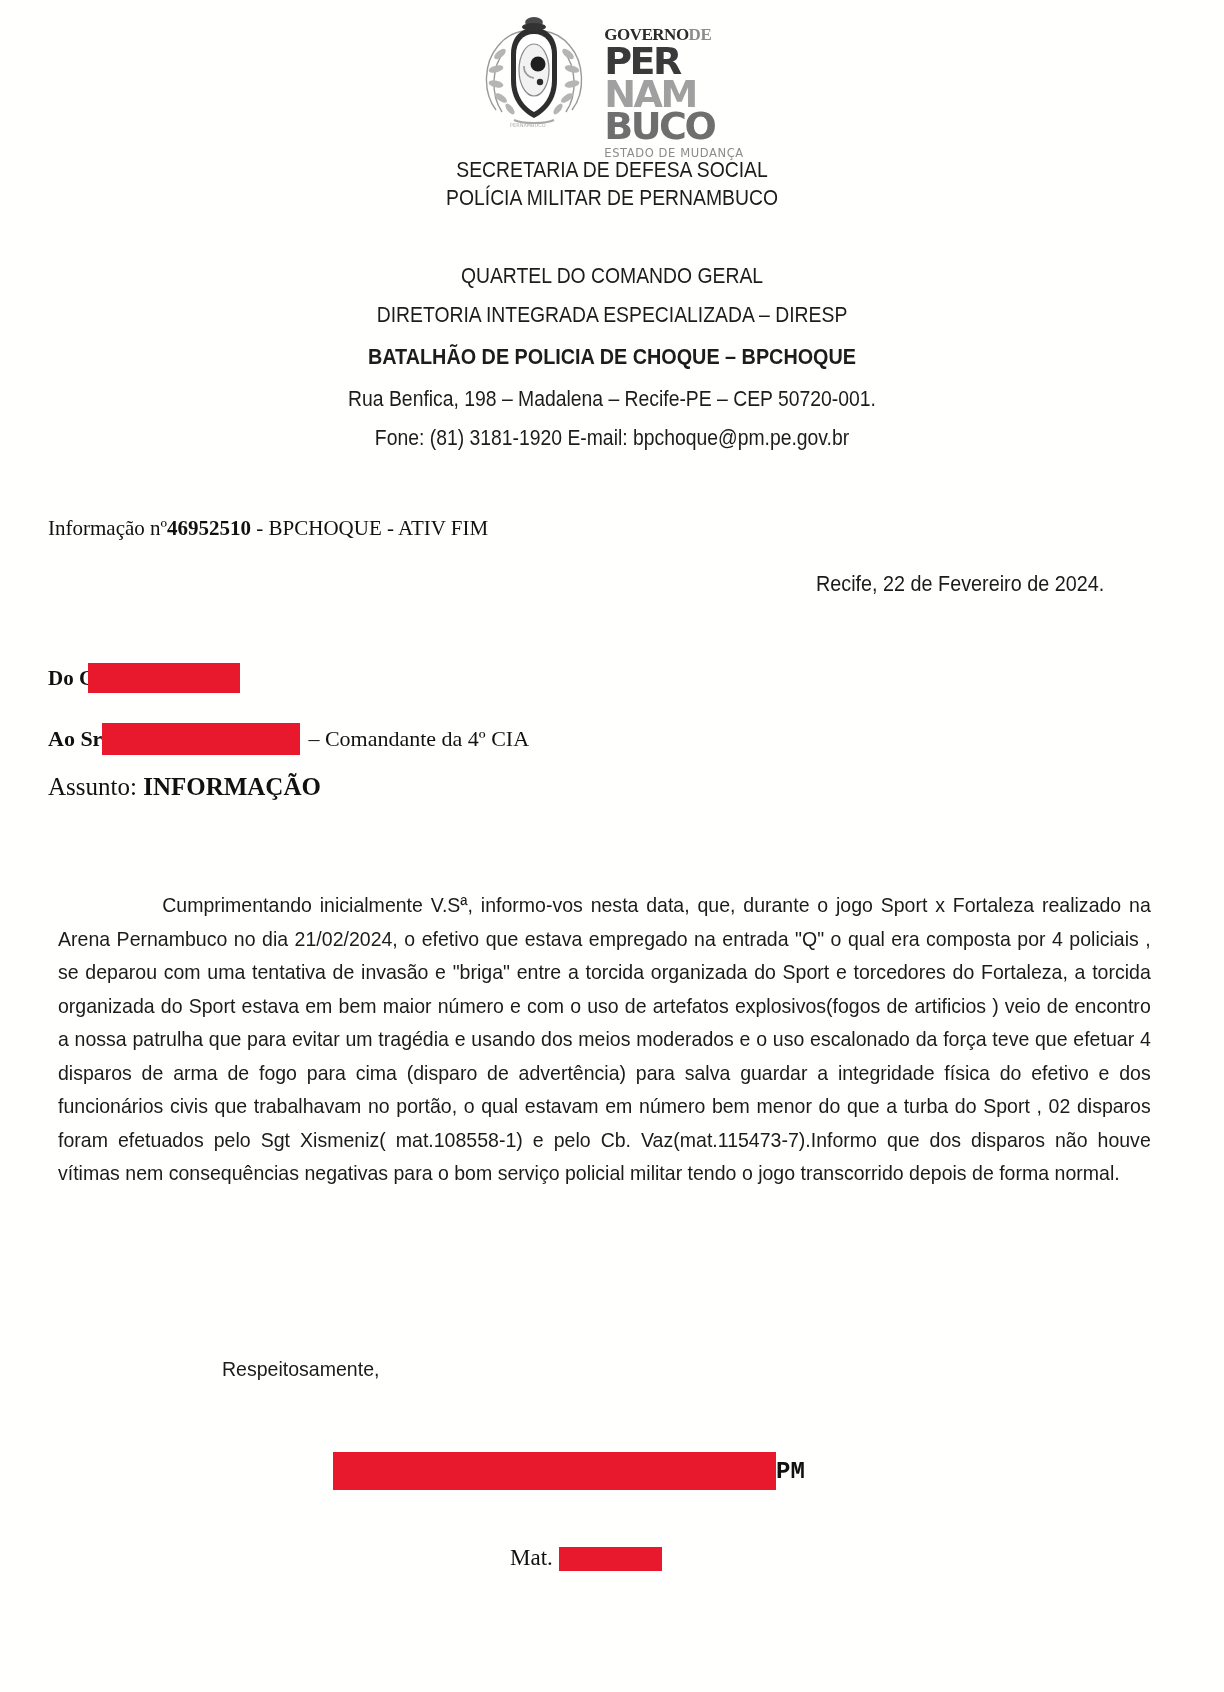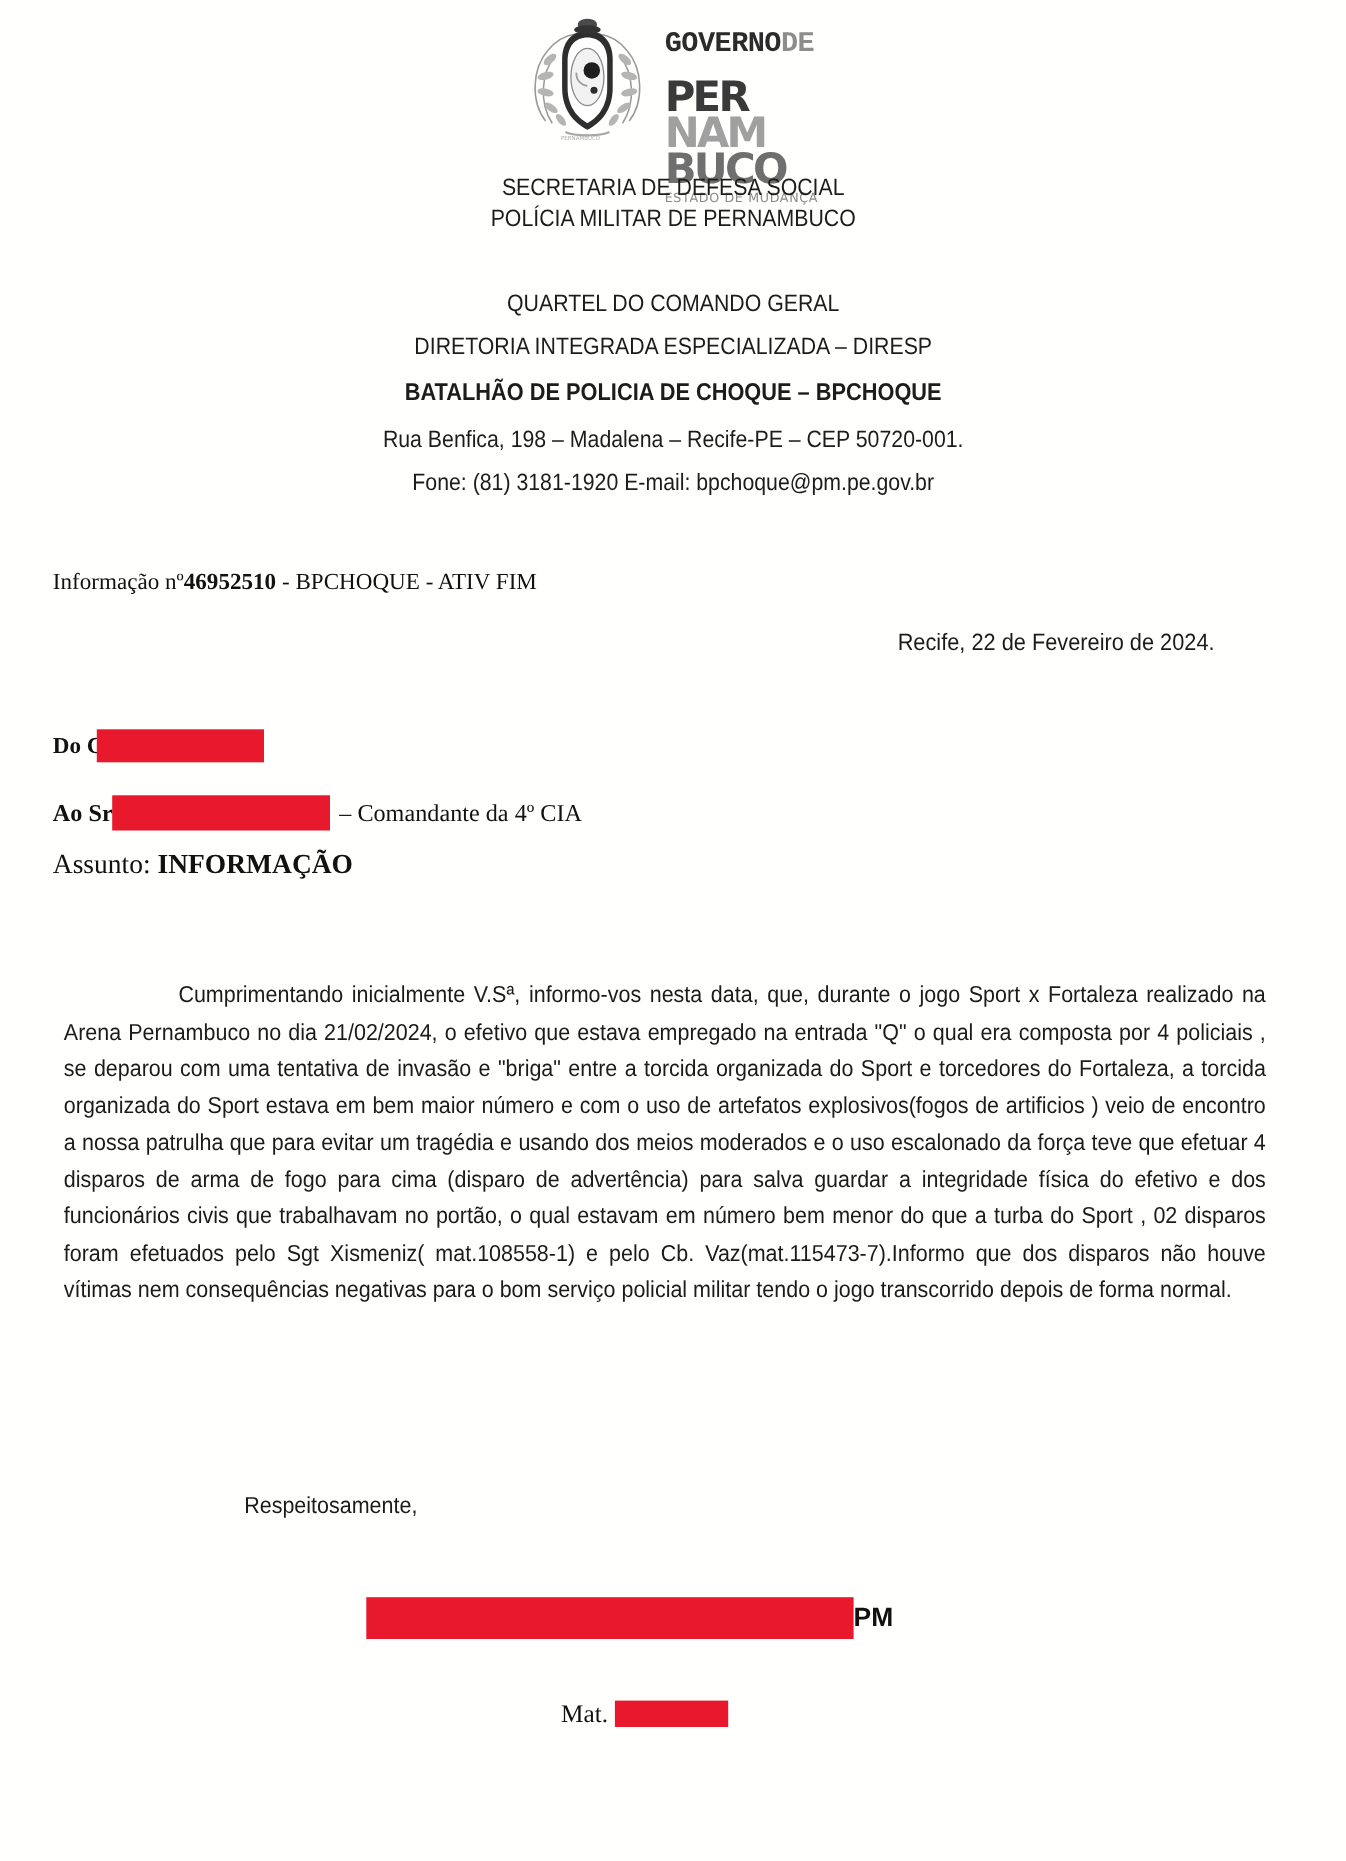--- a/index.html
+++ b/index.html
@@ -46,26 +46,26 @@
     flex: 0 0 auto;
   }
   .crest svg { display:block; }
 
   .gov-wordmark {
     position: relative;
     padding-top: 12px;
     line-height: 1;
   }
   .gov-top {
-    font-family: Liberation Mono, monospace;
+    font-family: Liberation Serif, serif;
     font-weight: bold;
-    font-size: 26px;
+    font-size: 17px;
     letter-spacing: -0.5px;
     color: #2b2b2b;
-    margin-bottom: 20px;
+    margin-bottom: 2px;
   }
   .gov-top .light { color: #8d8d8d; }
   .gov-big {
     font-family: "DejaVu Sans", sans-serif;
     font-weight: bold;
     font-size: 38px;
     letter-spacing: -2.5px;
     line-height: 0.86;
     display: block;
   }
@@ -132,29 +132,29 @@
     white-space: nowrap;
   }
 
   .sig-row {
     position: absolute;
     display: flex;
     align-items: center;
     white-space: nowrap;
   }
   .sig-label {
-    font-family: Liberation Sans, sans-serif;
+    font-family: Liberation Mono, monospace;
     font-weight: bold;
     font-size: 24px;
     color: #111;
   }
   .mat-row {
     position: absolute;
     display: flex;
-    align-items: center;
+    align-items: flex-end;
     gap: 6px;
     white-space: nowrap;
   }
   .mat-label {
     font-family: "Liberation Serif", "DejaVu Serif", serif;
     font-size: 23px;
     color: #111;
   }
 </style>
 </head>

